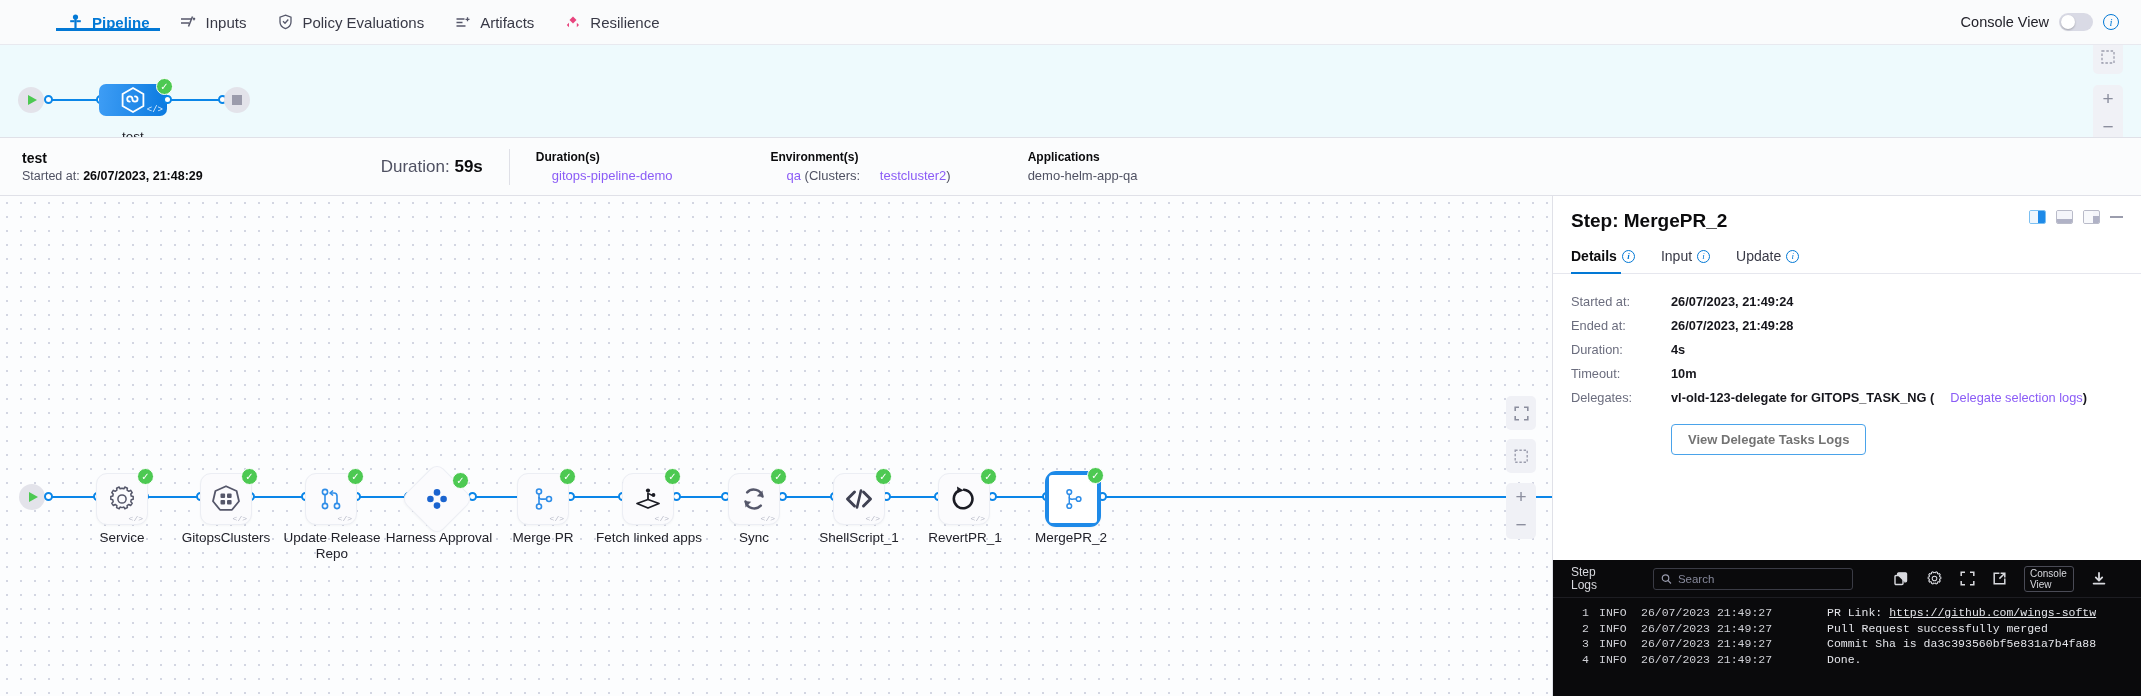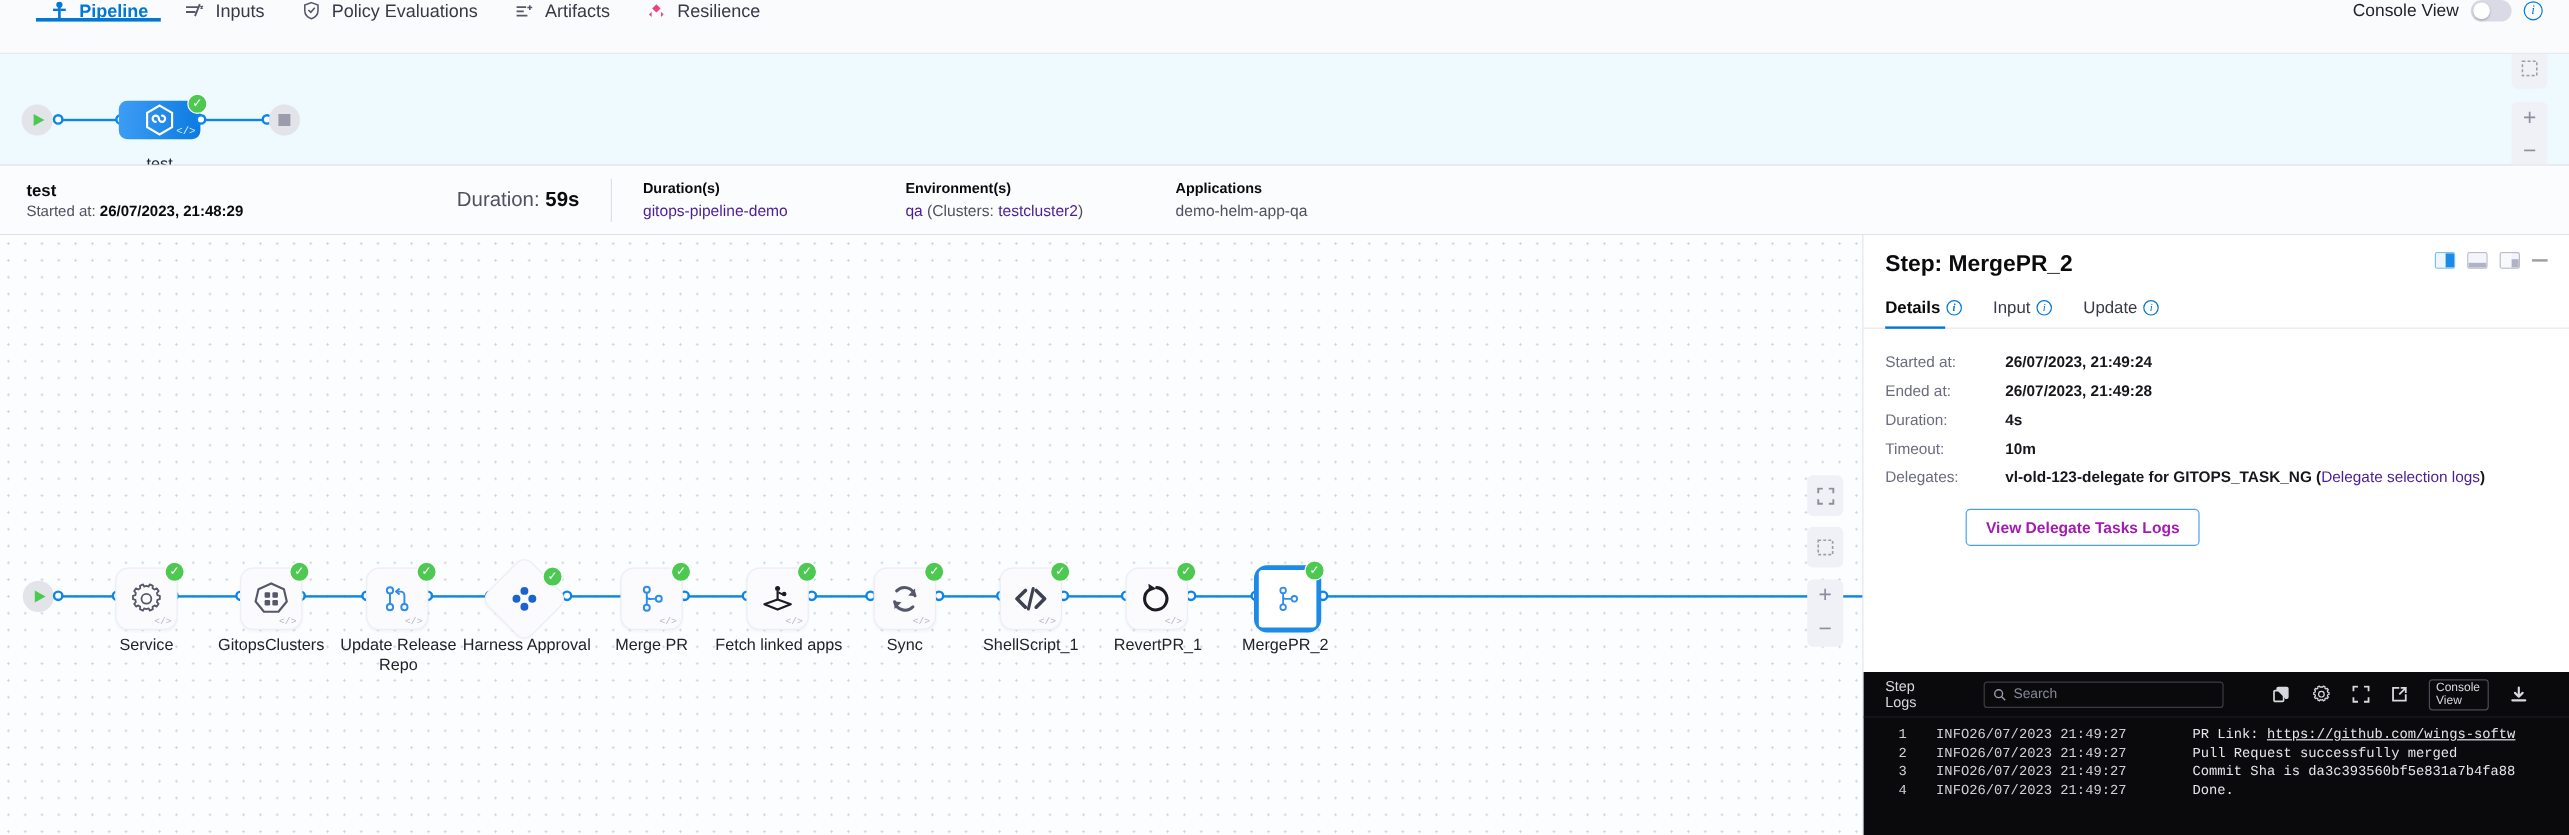--- a/index.html
+++ b/index.html
@@ -6,21 +6,21 @@
   html, body {
     width: 2141px; height: 696px;
     font-family: "Liberation Sans", sans-serif;
     background: #fbfcfd; overflow: hidden;
   }
 
   
   .topnav {
     height: 45px; background: #fafbfc;
     border-bottom: 1px solid #e8e9ef;
-    display: flex; align-items: flex-start; position: relative;
+    display: flex; align-items: center; position: relative; padding-left: 26px;
   }
   .nav-tabs { display: flex; align-items: stretch; padding-left: 26px; gap: 2px; }
   .nav-tab {
     display: flex; align-items: center; gap: 8px;
     padding: 0 14px; font-size: 15px; color: #383946;
     cursor: pointer; position: relative;
   }
   .nav-tab.active { color: #0278d5; font-weight: 600; }
   .nav-tab.active::after {
     content: ''; position: absolute; left: 4px; right: 4px; bottom: 0;
@@ -100,21 +100,21 @@
     font-size: 13px;
   }
   .sum-title { font-size: 14px; font-weight: 700; color: #0b0b0d; margin-bottom: 3px; }
   .sum-sub { font-size: 12.5px; color: #4f5162; }
   .sum-sub b { color: #0b0b0d; font-weight: 600; }
   .sum-dur { margin-left: 178px; font-size: 17px; color: #4f5162; }
   .sum-dur b { color: #0b0b0d; font-weight: 700; }
   .sum-sep { width: 1px; height: 36px; background: #dfe0e7; margin: 0 26px; }
   .sum-grp-label { font-size: 12px; font-weight: 700; color: #0b0b0d; margin-bottom: 4px; }
   .sum-grp-val { font-size: 13px; color: #4f5162; }
-  .lnk { color: #4c1d95; cursor: pointer; }
+  .lnk { color: #8b5cf6; cursor: pointer; margin-left: 16px; }
 
   
   .stage-area { position: relative; height: 500px; display: flex; }
   .graph-pane {
     position: relative; width: 1553px; height: 100%;
     background-color: #fcfdfe;
     background-image: radial-gradient(#d3d6e2 1px, transparent 1px);
     background-size: 14px 14px; overflow: hidden;
     border-right: 1px solid #e0e1e8;
   }
@@ -196,23 +196,23 @@
   .dp-tab.active { font-weight: 700; color: #0b0b0d; }
   .dp-tab.active::after {
     content: ''; position: absolute; left: 0; right: 14px; bottom: -1px;
     height: 2.5px; background: #0278d5;
   }
   .dp-body { padding: 20px 18px 0 18px; flex: 1; }
   .drow { display: flex; margin-bottom: 9px; font-size: 12.8px; align-items: baseline; }
   .dkey { width: 100px; color: #6b6d7e; flex-shrink: 0; }
   .dval { color: #16161c; font-weight: 700; }
   .btn-outline {
-    margin: 10px 0 0 67px; display: inline-block;
+    margin: 10px 0 0 100px; display: inline-block;
     border: 1px solid #4aa3ea; border-radius: 4px;
-    padding: 7px 16px; color: #a21caf; font-size: 13px; font-weight: 700;
+    padding: 7px 16px; color: #737373; font-size: 13px; font-weight: 700;
     cursor: pointer; background: #fff;
   }
 
   
   .logs {
     position: absolute; left: 0; right: 0; bottom: 0; height: 136px;
     background: #0a0a0c; color: #d8d9de;
     font-family: "Liberation Mono", monospace;
   }
   .logs-bar {
@@ -236,21 +236,21 @@
   .logs-icons { margin-left: 28px; display: flex; align-items: center; gap: 17px; }
   .lg-ico { cursor: pointer; color: #d8d9de; display: flex; }
   .console-view-btn {
     border: 1px solid #4a4b56; border-radius: 3px; padding: 1px 5px;
     font-family: "Liberation Sans", sans-serif; font-size: 10px;
     line-height: 11px; color: #d8d9de; cursor: pointer; width: 50px;
   }
   .log-lines { padding: 7px 0 0 0; font-size: 11.5px; line-height: 15.5px; }
   .log-line { display: flex; white-space: pre; }
   .ln-no { width: 36px; text-align: right; color: #cfd0d6; }
-  .ln-lvl { width: 52px; padding-left: 10px; color: #cfd0d6; text-align: right; }
+  .ln-lvl { width: 52px; padding-left: 10px; color: #cfd0d6; }
   .ln-ts { width: 186px; color: #cfd0d6; }
   .ln-msg { color: #e4e5ea; }
   .ln-msg a { color: #e4e5ea; text-decoration: underline; }
 </style>
 </head>
 <body>
 
 <div class="topnav">
   <div class="nav-tabs">
 

